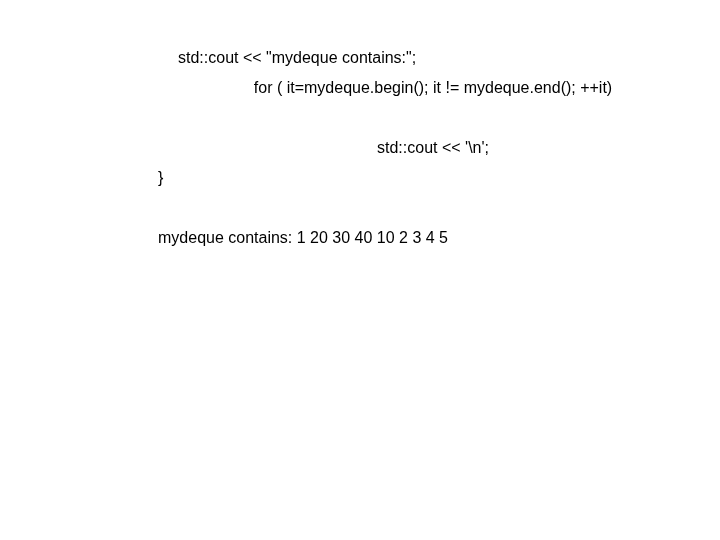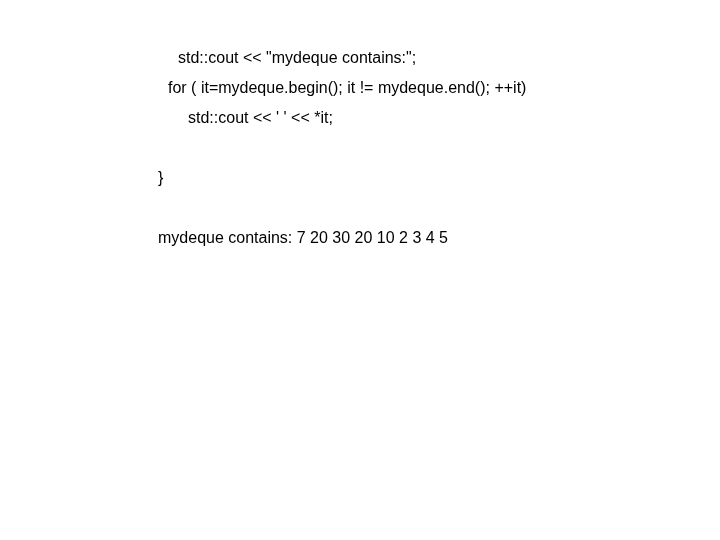--- a/index.html
+++ b/index.html
@@ -20,28 +20,28 @@
   }
   .line {
     line-height: 1.0;
     margin-bottom: 14px;
     white-space: pre;
   }
   .blank {
     height: 16px;
     margin-bottom: 14px;
   }
-  .ind1 { padding-left: 10px; }
+  .ind1 { padding-left: 10px; text-align: center; }
   .ind2 { padding-left: 20px; }
   .ind3 { padding-left: 30px; }
 </style>
 </head>
 <body>
 
 <div class="content">
   <div class="line ind2">std::cout &lt;&lt; "mydeque contains:";</div>
   <div class="line ind1">for ( it=mydeque.begin(); it != mydeque.end(); ++it)</div>
-  <div class="line ind3">std::cout &lt;&lt; ' ' &lt;&lt; *it;</div>
   <div class="blank"></div>
+  <div class="line ind1">std::cout &lt;&lt; '\n';</div>
   <div class="line">}</div>
   <div class="blank"></div>
-  <div class="line">mydeque contains: 7 20 30 20 10 2 3 4 5</div>
+  <div class="line">mydeque contains: 1 20 30 40 10 2 3 4 5</div>
 </div>
 
 </body></html>

